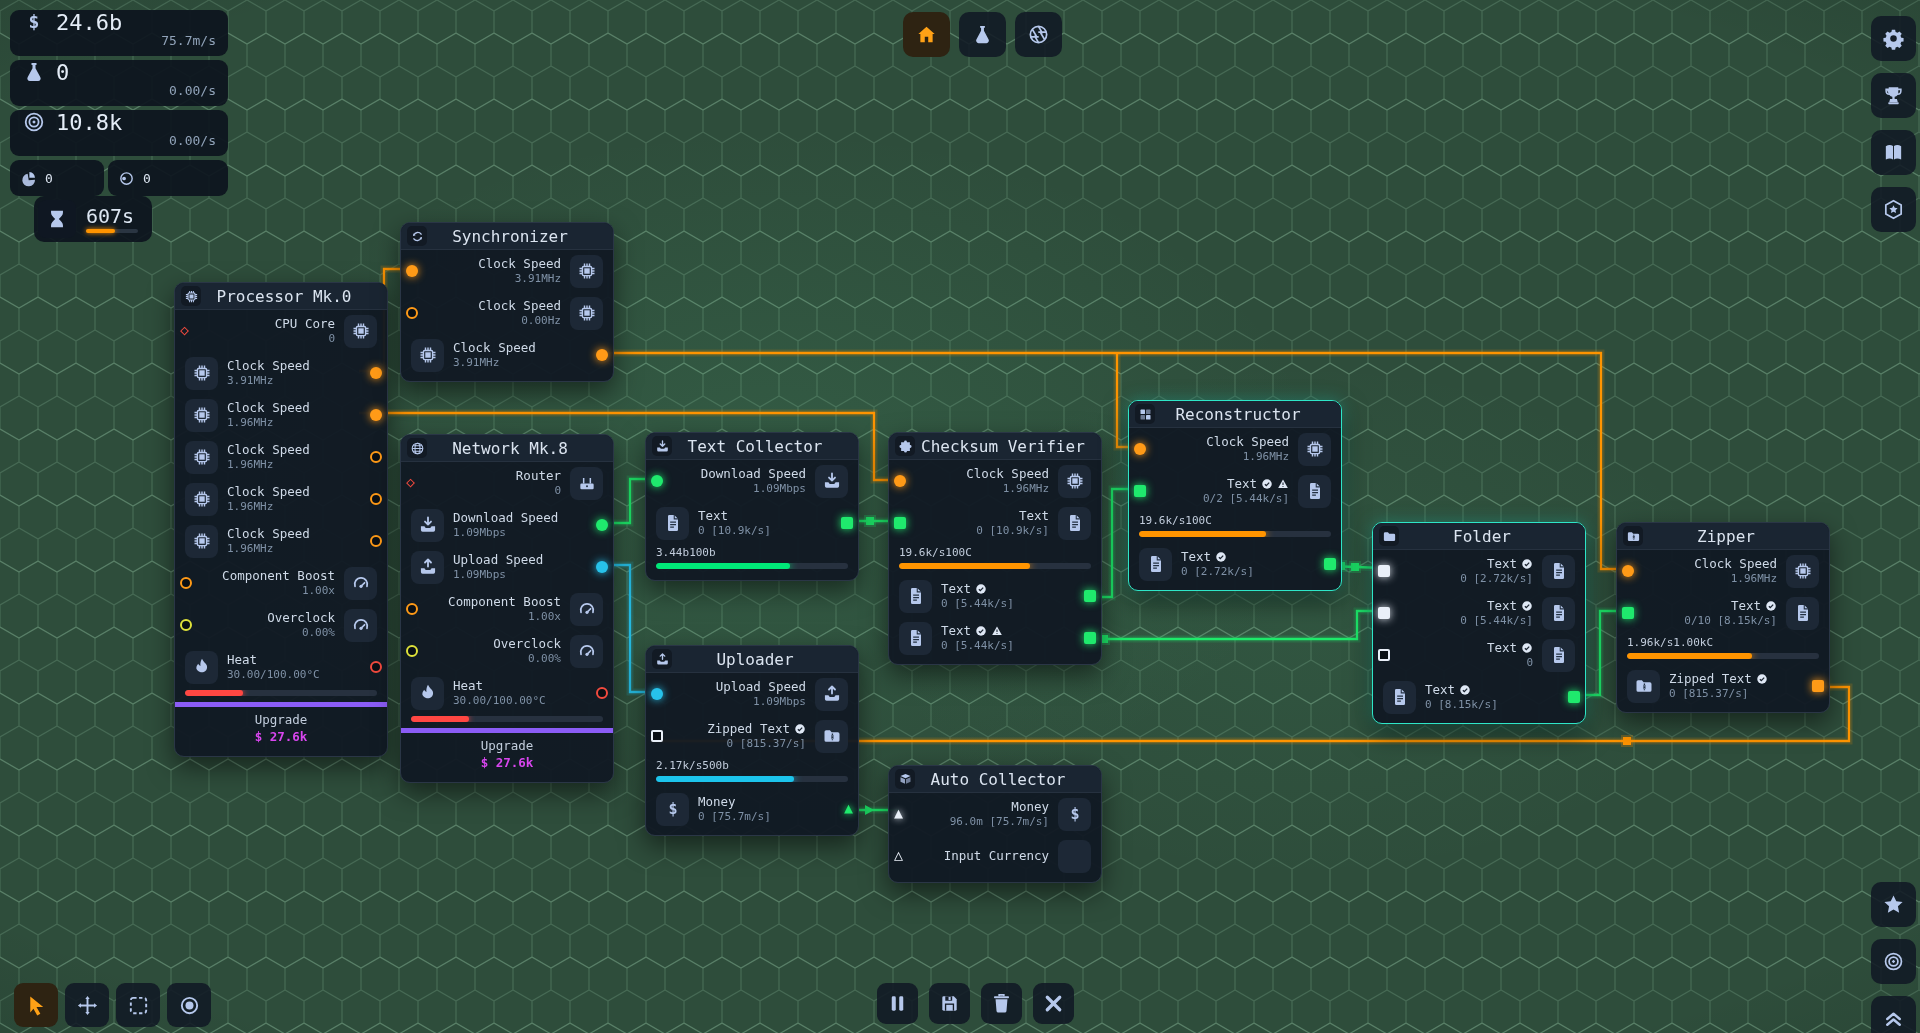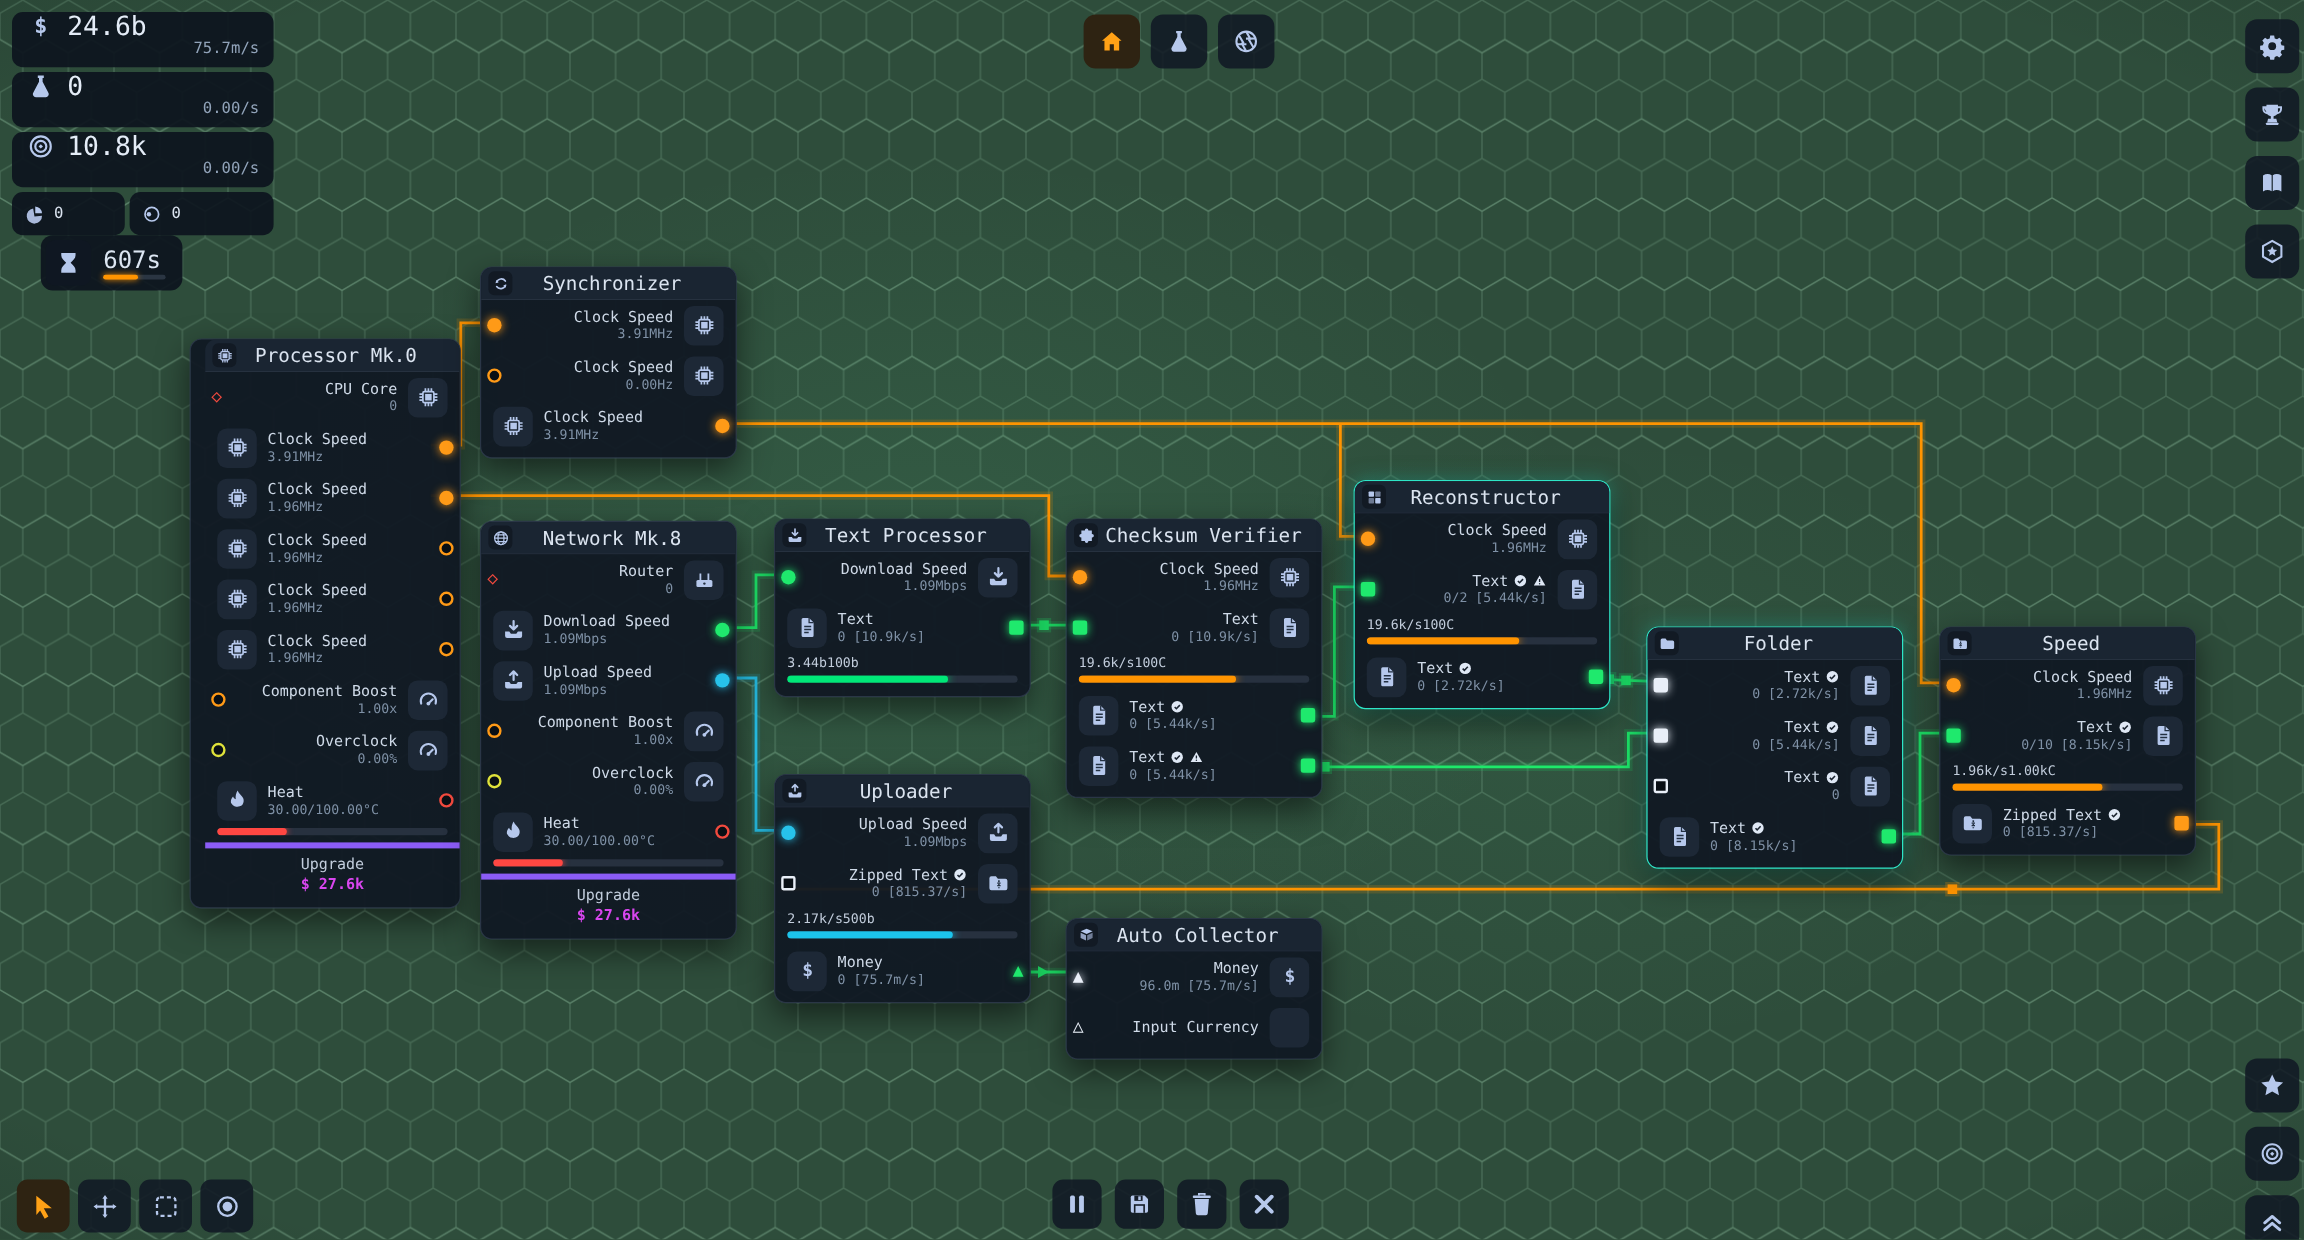--- a/index.html
+++ b/index.html
@@ -351,21 +351,21 @@
     <rect x="1100" y="635" width="8" height="8" fill="#1ee96a"></rect>
     <rect x="1335" y="560" width="12" height="12" fill="#1ee96a" fill-opacity="0.25"></rect>
     <rect x="1337" y="562" width="8" height="8" fill="#1ee96a"></rect>
     <rect x="1349" y="561" width="12" height="12" fill="#1ee96a" fill-opacity="0.25"></rect>
     <rect x="1351" y="563" width="8" height="8" fill="#1ee96a"></rect>
     <path d="M850 805L859 810L850 815z" fill="#1ee96a"></path>
     <path d="M865 805L874 810L865 815z" fill="#1ee96a"></path>
   </svg>
 
 <div id="nodelayer">
-    <div class="node" style="left: 158px; top: 282px; padding-left: 12px;">
+    <div class="node" style="left: 174px; top: 282px;">
       <div class="nheader">
     <span class="hbox">
           <svg class="ic">
             <use href="#i-chip"></use>
           </svg>
         </span>
     <span class="ntitle">Processor Mk.0</span>
   </div>
       <div class="rows">
         <div class="row in">
@@ -664,21 +664,21 @@
         </div>
       </div>
     </div>
     <div class="node" style="left: 645px; top: 432px;">
       <div class="nheader">
     <span class="hbox">
           <svg class="ic">
             <use href="#i-download"></use>
           </svg>
         </span>
-    <span class="ntitle">Text Processor</span>
+    <span class="ntitle">Text Collector</span>
   </div>
       <div class="rows">
         <div class="row in">
           <span class="port pin p-circle p-fill c-green"></span>
           <span class="tb">
           <span class="lbl">
               <span>Download Speed</span>
             </span>
           <span class="val">1.09Mbps</span>
         </span>
@@ -1017,21 +1017,21 @@
         </div>
       </div>
     </div>
     <div class="node" style="left: 1616px; top: 522px;">
       <div class="nheader">
     <span class="hbox">
           <svg class="ic">
             <use href="#i-zip"></use>
           </svg>
         </span>
-    <span class="ntitle">Speed</span>
+    <span class="ntitle">Zipper</span>
   </div>
       <div class="rows">
         <div class="row in">
           <span class="port pin p-circle p-fill c-orange"></span>
           <span class="tb">
           <span class="lbl">
               <span>Clock Speed</span>
             </span>
           <span class="val">1.96MHz</span>
         </span>

